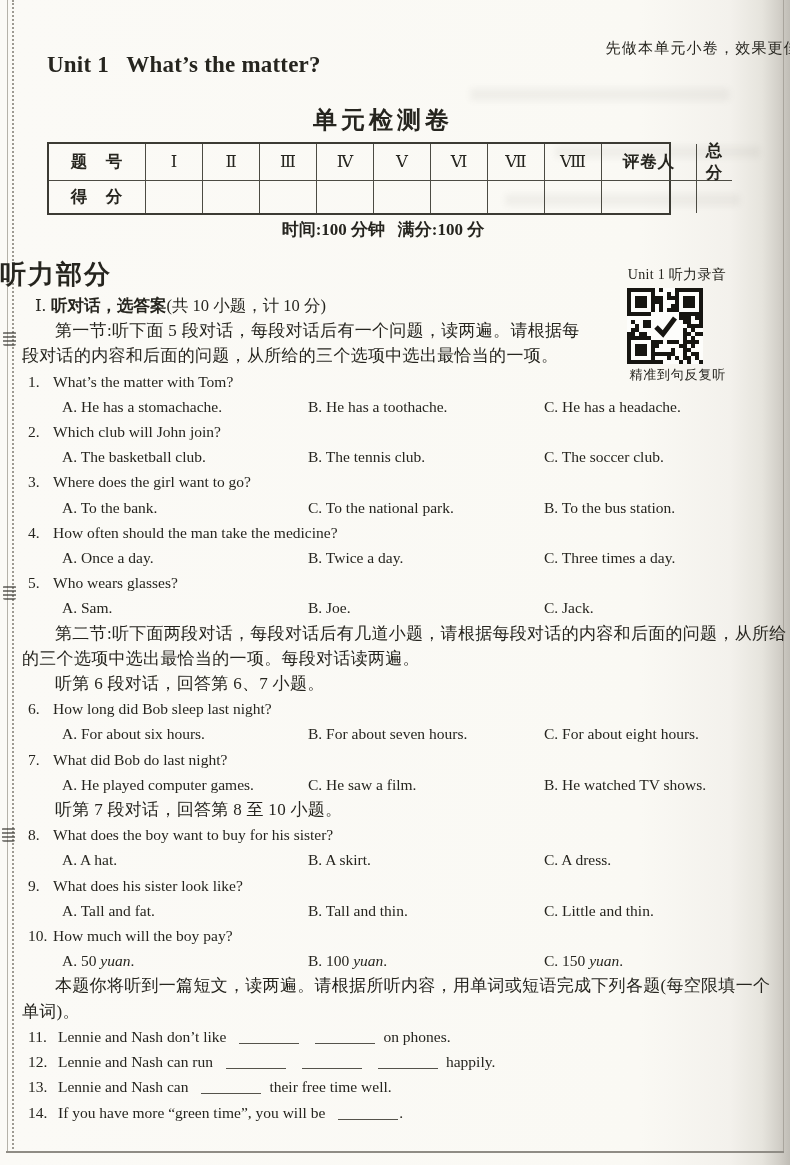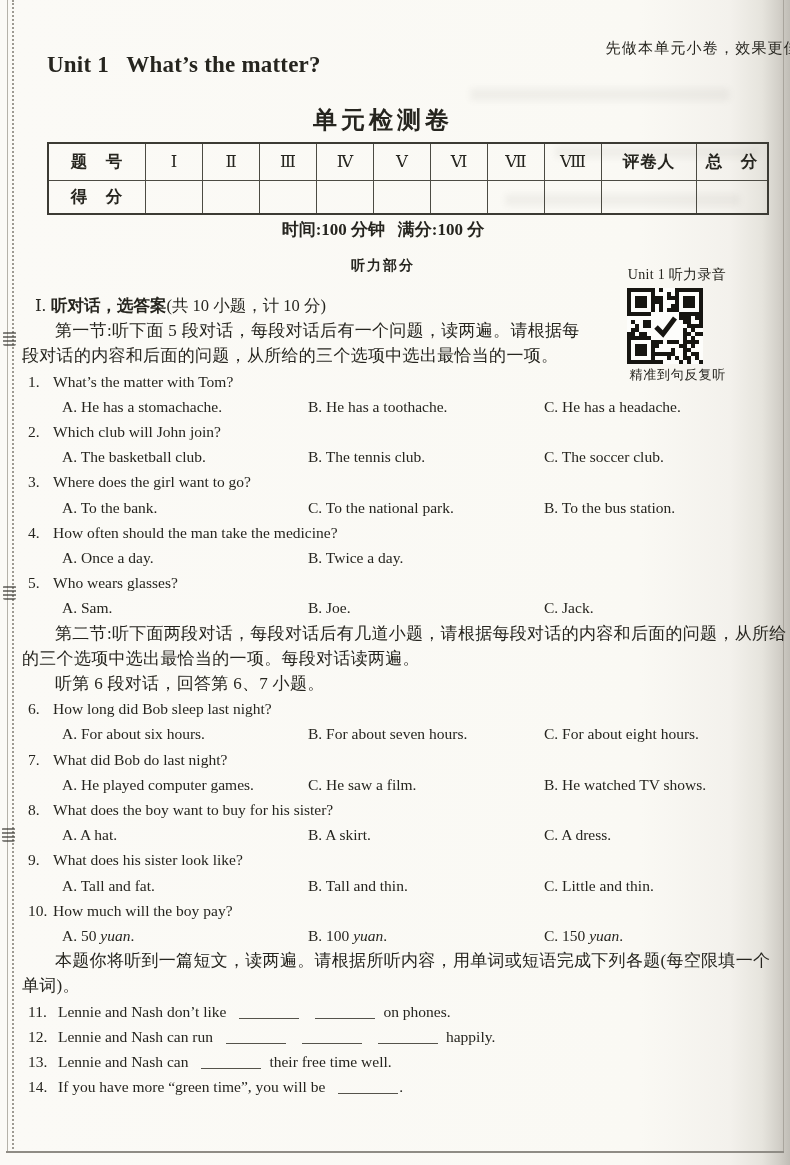--- a/index.html
+++ b/index.html
@@ -27,38 +27,38 @@
 
   
   .unit-title { position:absolute; left:47px; top:52px; font-size:23px; font-weight:bold;
     white-space:pre; letter-spacing:.2px; }
   .corner-note { position:absolute; right:-10px; top:39px; font-size:15px;
     white-space:nowrap; letter-spacing:1.2px; }
   .paper-title { position:absolute; left:0; right:24px; top:104px; text-align:center;
     font-size:24px; font-weight:bold; letter-spacing:4px; }
 
   
-  .score-table { position:absolute; left:47px; top:142px; width:722px;
+  .score-table { position:absolute; left:47px; top:142px; width:624px;
     border:2px solid #3c3b34;
     display:grid;
     grid-template-columns:97px repeat(8,57px) 95px 1fr;
     grid-template-rows:37px 32px; background:transparent;text-align:center; }
   .score-table .cell { border-right:1px solid #4c4b43; border-bottom:1px solid #4c4b43;
     display:flex; align-items:center; justify-content:center; font-size:16px; }
   .score-table .cell:nth-child(11n) { border-right:none; }
   .score-table .cell:nth-child(n+12) { border-bottom:none; }
   .score-table .hd { font-family:"Liberation Sans","DejaVu Sans",sans-serif;
     font-weight:bold; font-size:16.5px; letter-spacing:1px; }
   .score-table .rom { font-size:16.5px; }
 
   .time-note { position:absolute; left:0; right:24px; top:218px; text-align:center;
     font-size:17px; font-weight:bold; white-space:pre;font-family:Liberation Serif, serif; }
 
-  .part-title { position:absolute; left:0; right:24px; top:257px; text-align:center;
-    font-size:14px; font-weight:bold; letter-spacing:2px; }
+  .part-title { position:absolute; left:0; right:24px; top:257px; text-align:left;
+    font-size:26px; font-weight:bold; letter-spacing:2px; }
 
   
   .qr-block { position:absolute; left:604px; top:266px; width:122px; text-align:right; }
   .qr-top { font-size:14px; letter-spacing:.3px; }
   .qr-box { width:76px; height:76px; margin:4px auto 2px auto; }
   .qr-bottom { font-size:13px; letter-spacing:.8px; }
 
   
   .flow { position:absolute; left:0; top:293px; width:658px; }
   .line { line-height:25.2px; white-space:nowrap; }
@@ -243,20 +243,21 @@
     <div class="line q"><span class="qnum">3.</span><span class="qtext">Where does the girl want to go?</span></div>
     <div class="line opts">
       <span class="opt">A. To the bank.</span>
       <span class="opt">C. To the national park.</span>
       <span class="opt">B. To the bus station.</span>
     </div>
     <div class="line q"><span class="qnum">4.</span><span class="qtext">How often should the man take the medicine?</span></div>
     <div class="line opts">
       <span class="opt">A. Once a day.</span>
       <span class="opt">B. Twice a day.</span>
+      <span class="opt">C. Three times a day.</span>
     </div>
     <div class="line q"><span class="qnum">5.</span><span class="qtext">Who wears glasses?</span></div>
     <div class="line opts">
       <span class="opt">A. Sam.</span>
       <span class="opt">B. Joe.</span>
       <span class="opt">C. Jack.</span>
     </div>
     <div class="line cn indent">第二节:听下面两段对话，每段对话后有几道小题，请根据每段对话的内容和后面的问题，从所给</div>
     <div class="line cn">的三个选项中选出最恰当的一项。每段对话读两遍。</div>
     <div class="line cn indent">听第 6 段对话，回答第 6、7 小题。</div>
@@ -265,20 +266,21 @@
       <span class="opt">A. For about six hours.</span>
       <span class="opt">B. For about seven hours.</span>
       <span class="opt">C. For about eight hours.</span>
     </div>
     <div class="line q"><span class="qnum">7.</span><span class="qtext">What did Bob do last night?</span></div>
     <div class="line opts">
       <span class="opt">A. He played computer games.</span>
       <span class="opt">C. He saw a film.</span>
       <span class="opt">B. He watched TV shows.</span>
     </div>
+    <div class="line cn indent">听第 7 段对话，回答第 8 至 10 小题。</div>
     <div class="line q"><span class="qnum">8.</span><span class="qtext">What does the boy want to buy for his sister?</span></div>
     <div class="line opts">
       <span class="opt">A. A hat.</span>
       <span class="opt">B. A skirt.</span>
       <span class="opt">C. A dress.</span>
     </div>
     <div class="line q"><span class="qnum">9.</span><span class="qtext">What does his sister look like?</span></div>
     <div class="line opts">
       <span class="opt">A. Tall and fat.</span>
       <span class="opt">B. Tall and thin.</span>

